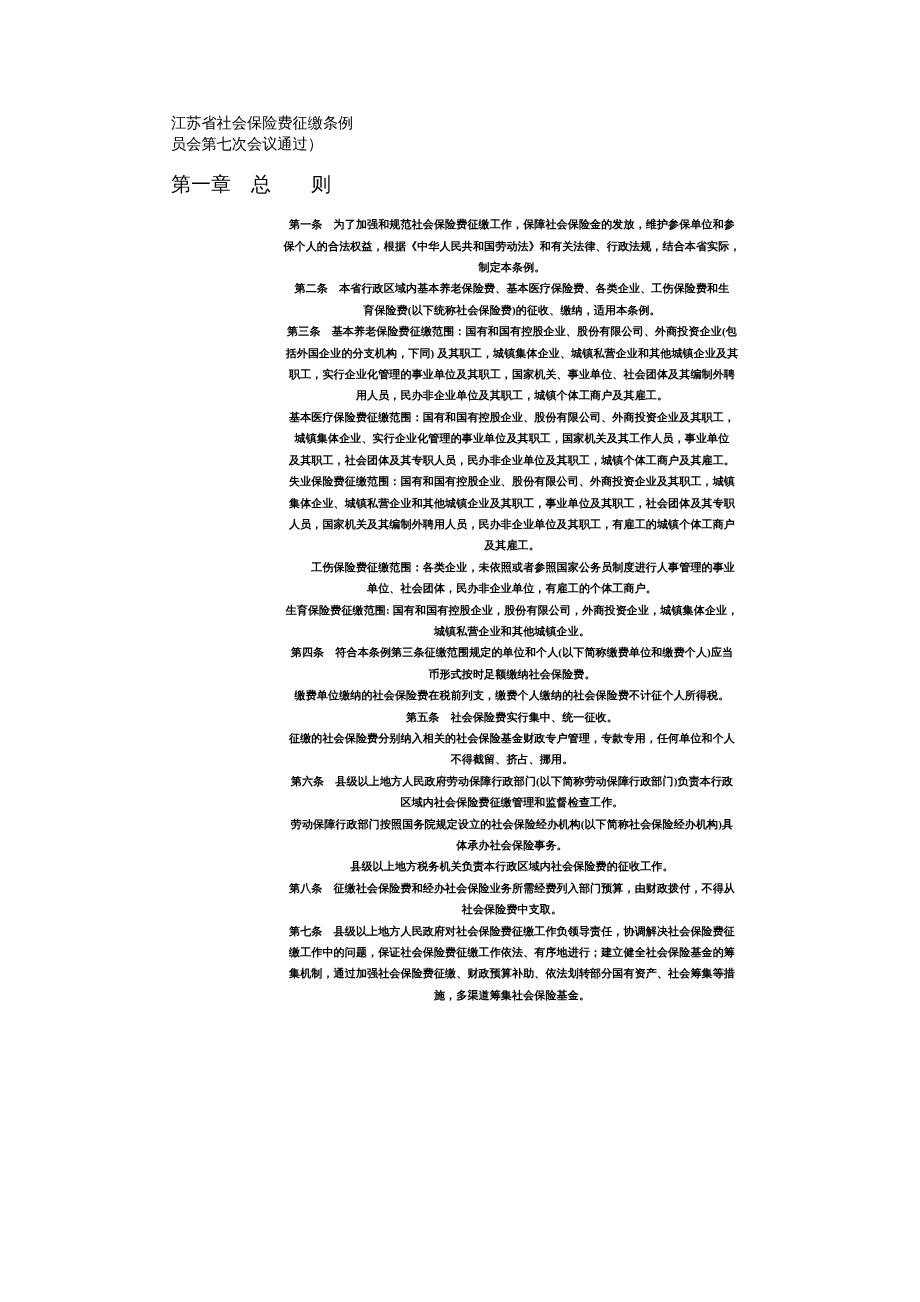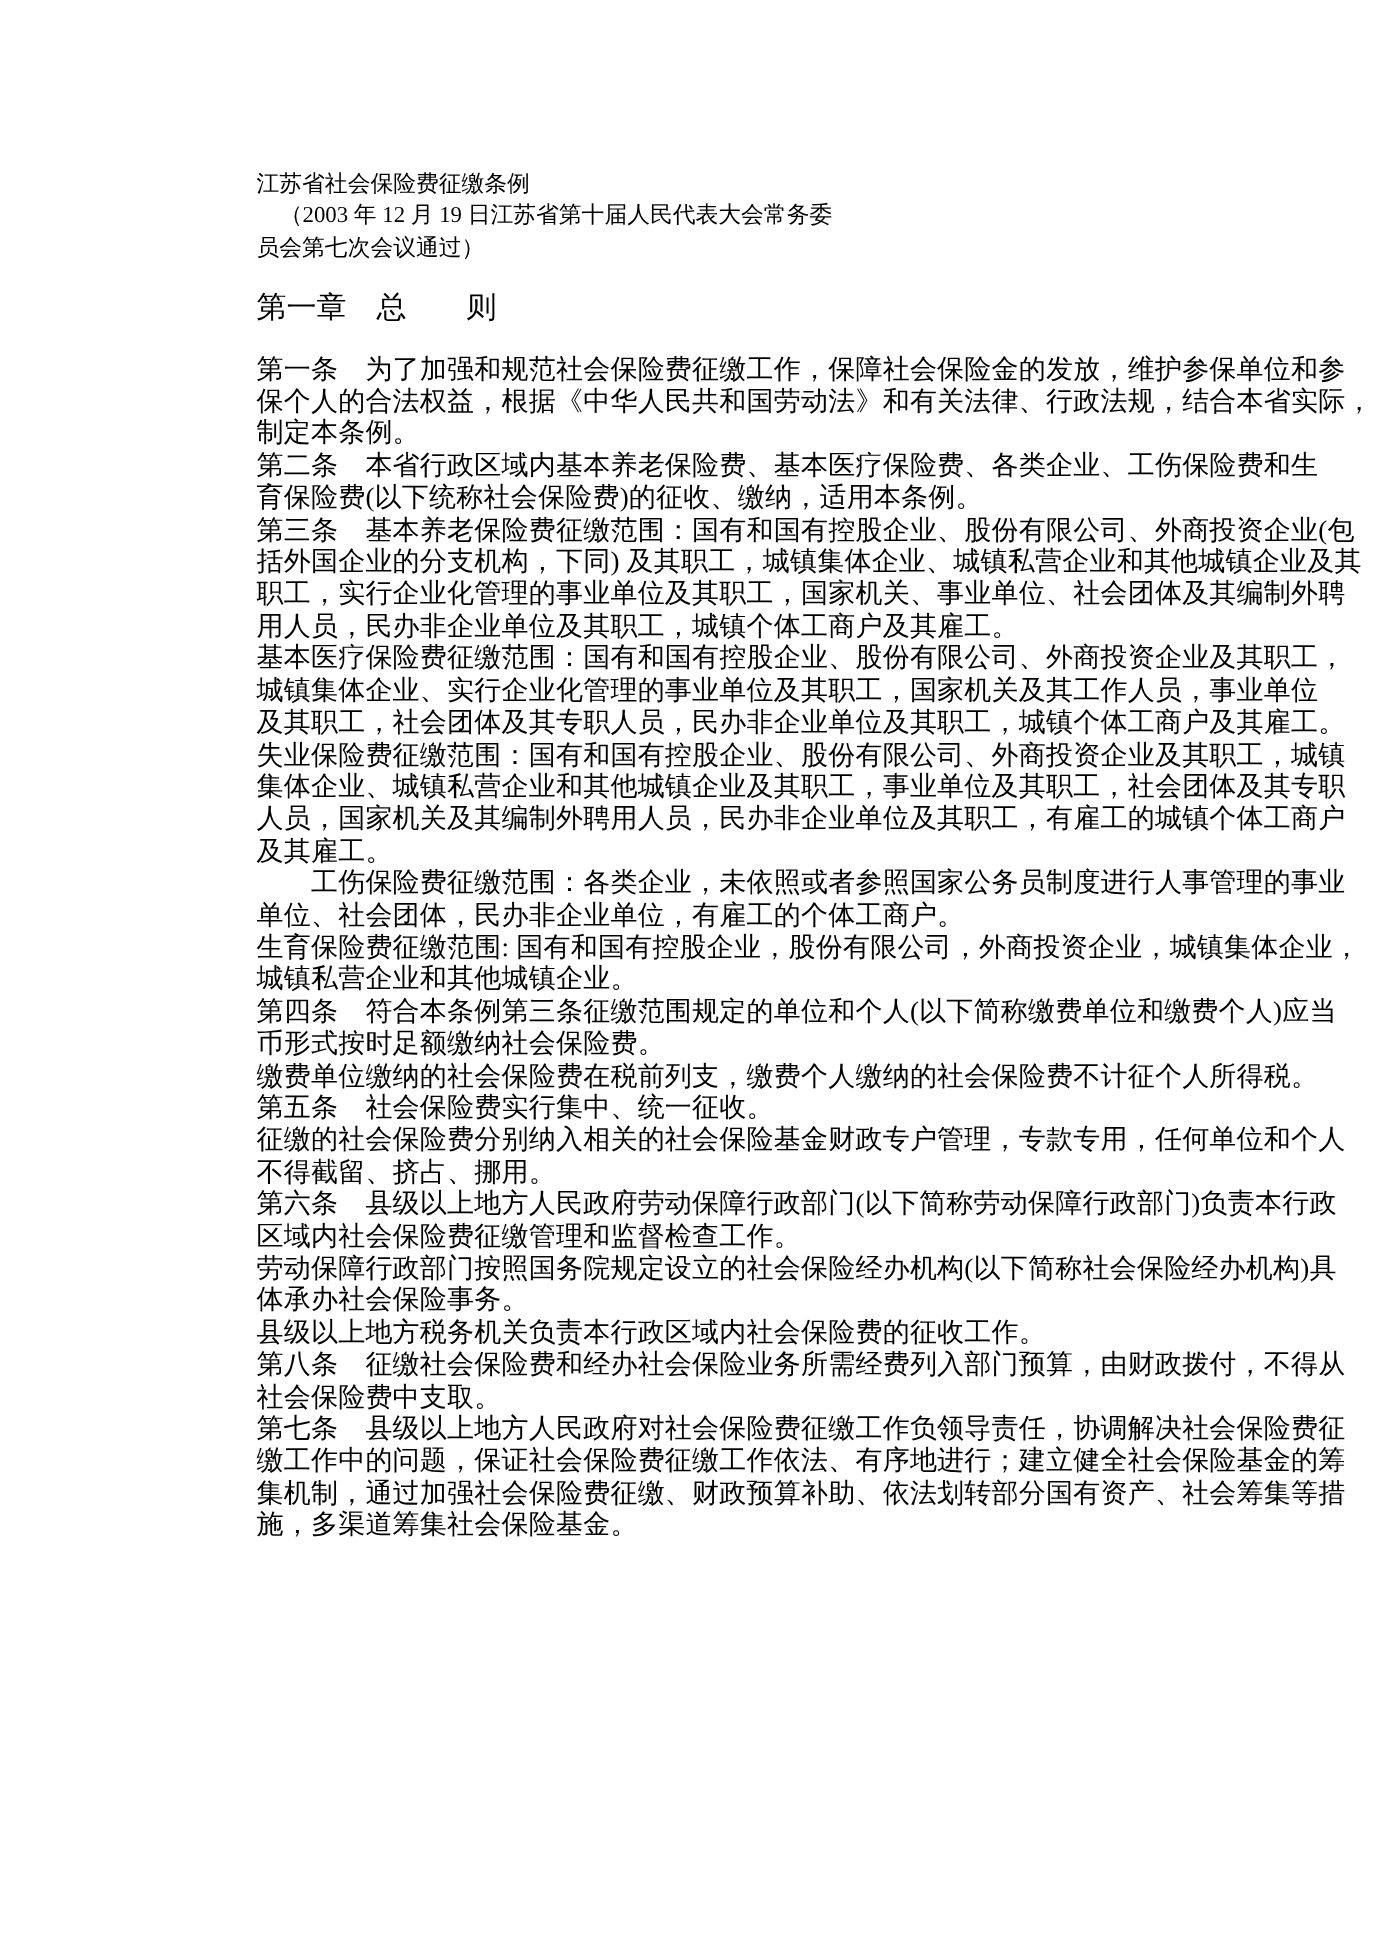--- a/index.html
+++ b/index.html
@@ -24,25 +24,26 @@
     background: #fff;
     margin-left: 40px;
   }
   .content {
     position: absolute;
     left: 131px;
     top: 112px;
     width: 682px;
   }
   .line {
-    font-size: 18px;
+    font-size: 11px;
     line-height: 21.4px;
     letter-spacing: 0.15px;
     white-space: pre;
-    text-align: left;
+    text-align: center;
+    font-weight: bold;
   }
   .title-line {
     font-size: 15.2px;
     line-height: 21.4px;
     white-space: pre;
   }
   .chapter {
     font-size: 20px;
     line-height: 21.4px;
     white-space: pre;
@@ -53,21 +54,20 @@
   .indent1 { padding-left: 15.5px; }
 </style>
 </head>
 <body>
 
 <div class="page">
   <div class="content">
 
     <div class="title-line">江苏省社会保险费征缴条例</div>
 
-    <div class="title-line indent1">（2003 年 12 月 19 日江苏省第十届人民代表大会常务委</div>
     <div class="title-line">员会第七次会议通过）</div>
 
     <div class="gap-chapter-before"></div>
     <div class="chapter">第一章　总　　则</div>
     <div class="gap-chapter-after"></div>
 
     <div id="articles-container">
         <div class="para">
           <div class="line">第一条　为了加强和规范社会保险费征缴工作，保障社会保险金的发放，维护参保单位和参</div>
           <div class="line">保个人的合法权益，根据《中华人民共和国劳动法》和有关法律、行政法规，结合本省实际，</div>

